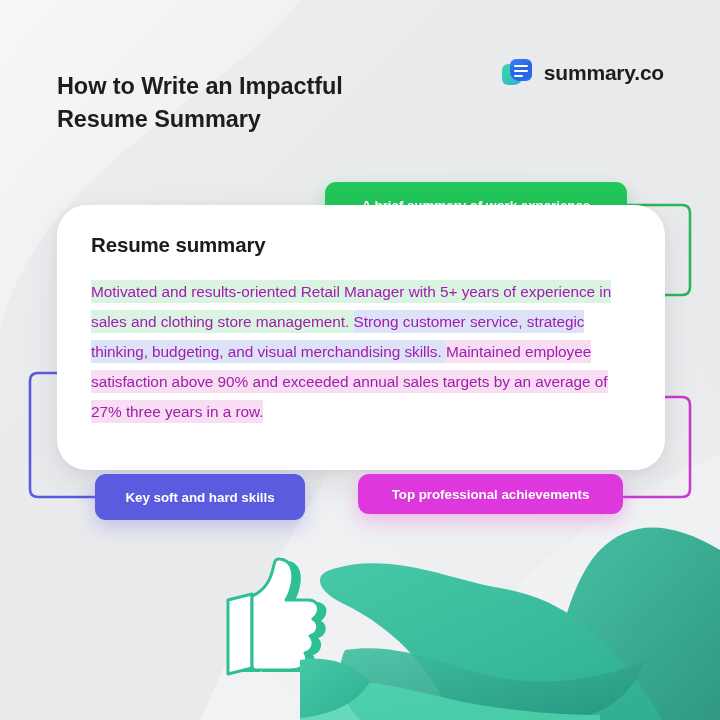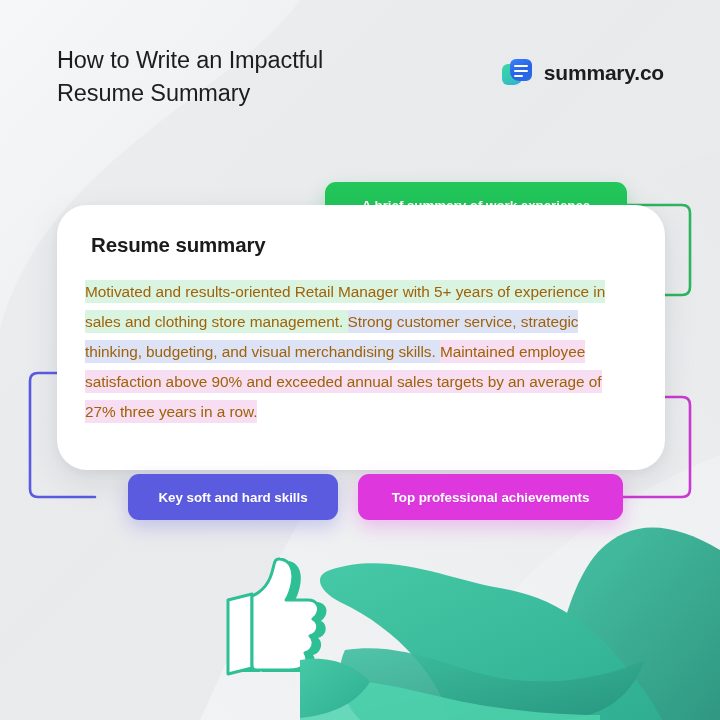--- a/index.html
+++ b/index.html
@@ -21,24 +21,24 @@
     overflow: hidden;
   }
 
   
   .bg-layer { position: absolute; inset: 0; pointer-events: none; }
 
   
   .headline {
     position: absolute;
     left: 57px;
-    top: 44px;
+    top: 70px;
     width: 340px;
     font-size: 23.5px;
-    font-weight: normal;
+    font-weight: bold;
     line-height: 33px;
     letter-spacing: -0.1px;
     color: #1d1d1f;
   }
   .headline .l2 { display: block; }
 
   .brand {
     position: absolute;
     right: 56px;
     top: 56px;
@@ -106,26 +106,26 @@
     position: absolute;
     left: 34px;
     top: 28px;
     font-size: 20.5px;
     font-weight: bold;
     color: #1b1b1d;
     letter-spacing: -0.15px;
   }
   .summary-body {
     position: absolute;
-    left: 28px;
+    left: 34px;
     top: 72px;
     width: 548px;
     font-size: 15.4px;
     line-height: 30px;
-    color: #a16207;
+    color: #a21caf;
     letter-spacing: -0.05px;
   }
   .summary-body .hl { border-radius: 1px; padding: 3px 0; }
   .hl-green { background: #d9f5e2; box-shadow: 0 0 0 0 transparent; }
   .hl-blue  { background: #dde3f7; }
   .hl-pink  { background: #f7def2; }
 
   
   .badge {
     position: absolute;
@@ -144,25 +144,24 @@
     left: 325px; top: 182px;
     width: 302px; height: 46px;
     background: #22c65a;
     box-shadow: 0 7px 18px rgba(34,198,90,0.30);
   }
   .badge-blue {
     left: 95px; top: 474px;
     width: 210px; height: 46px;
     background: #5b5be0;
     box-shadow: 0 7px 18px rgba(91,91,224,0.28);
-    margin-left: 33px;
   }
   .badge-magenta {
     left: 358px; top: 474px;
-    width: 265px; height: 46px;
+    width: 265px; height: 40px;
     background: #dd37dd;
     box-shadow: 0 7px 18px rgba(221,55,221,0.28);
   }
 
   
   .thumb {
     position: absolute;
     left: 198px;
     top: 552px;
     width: 130px;

